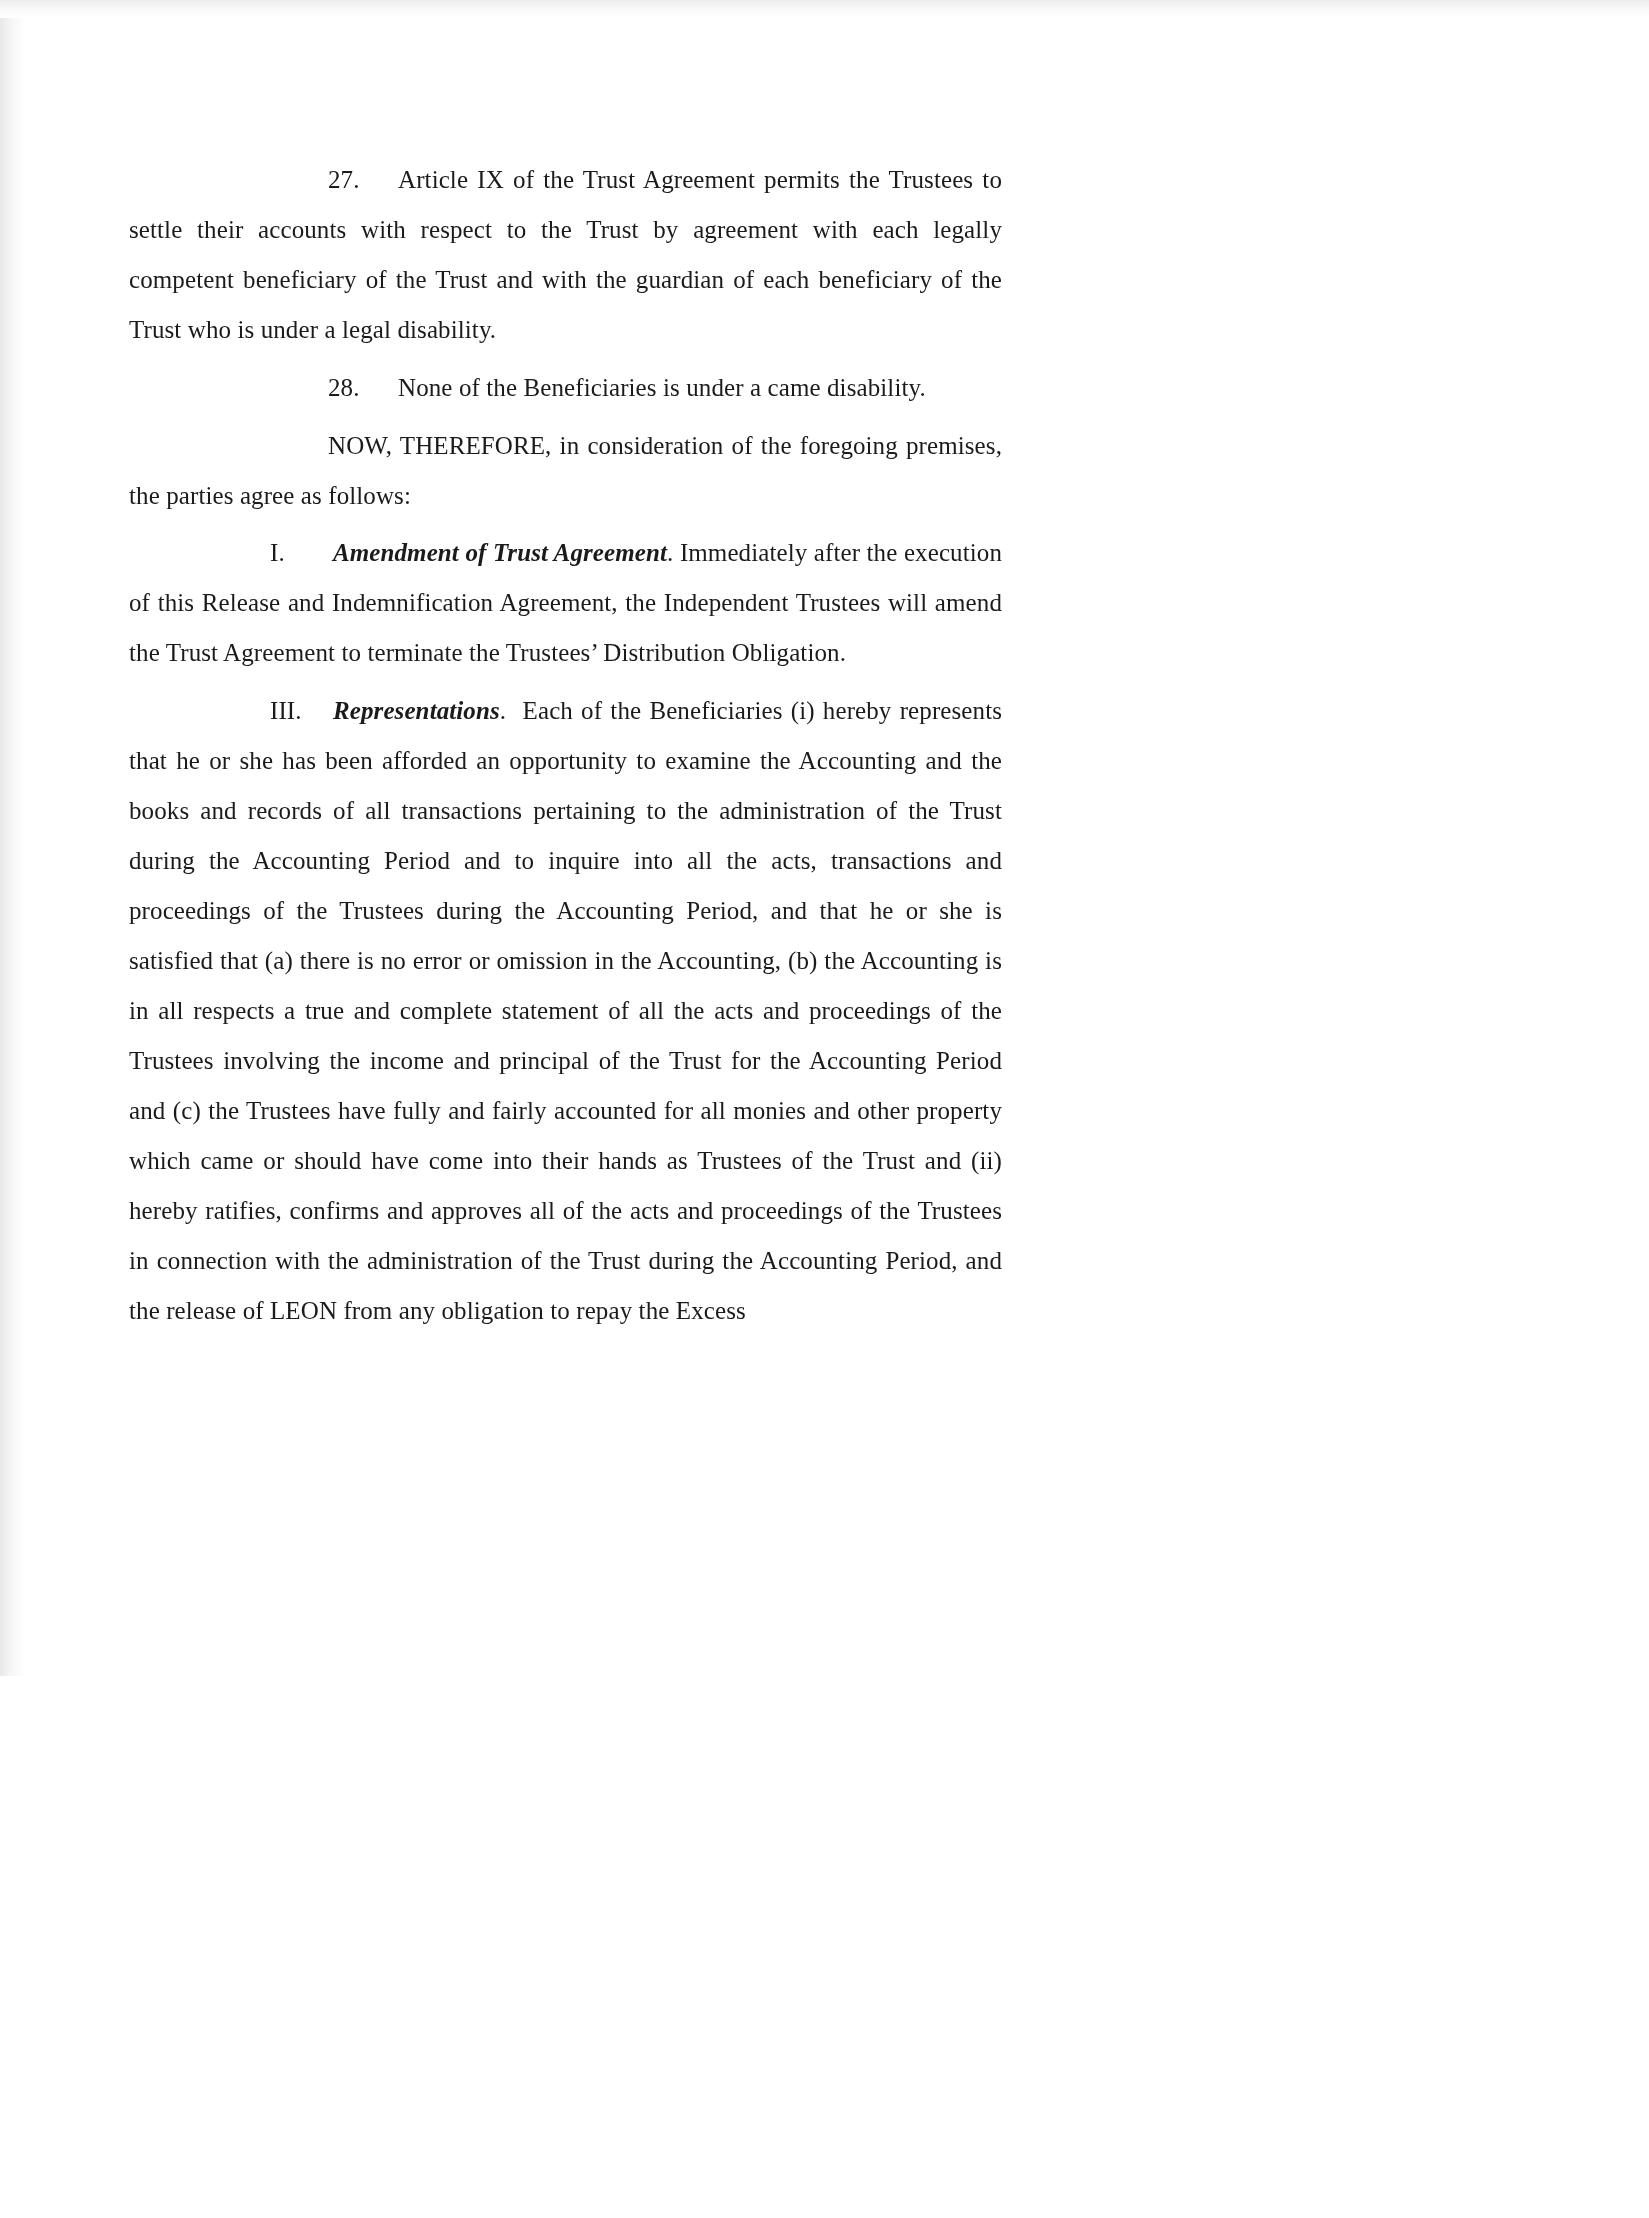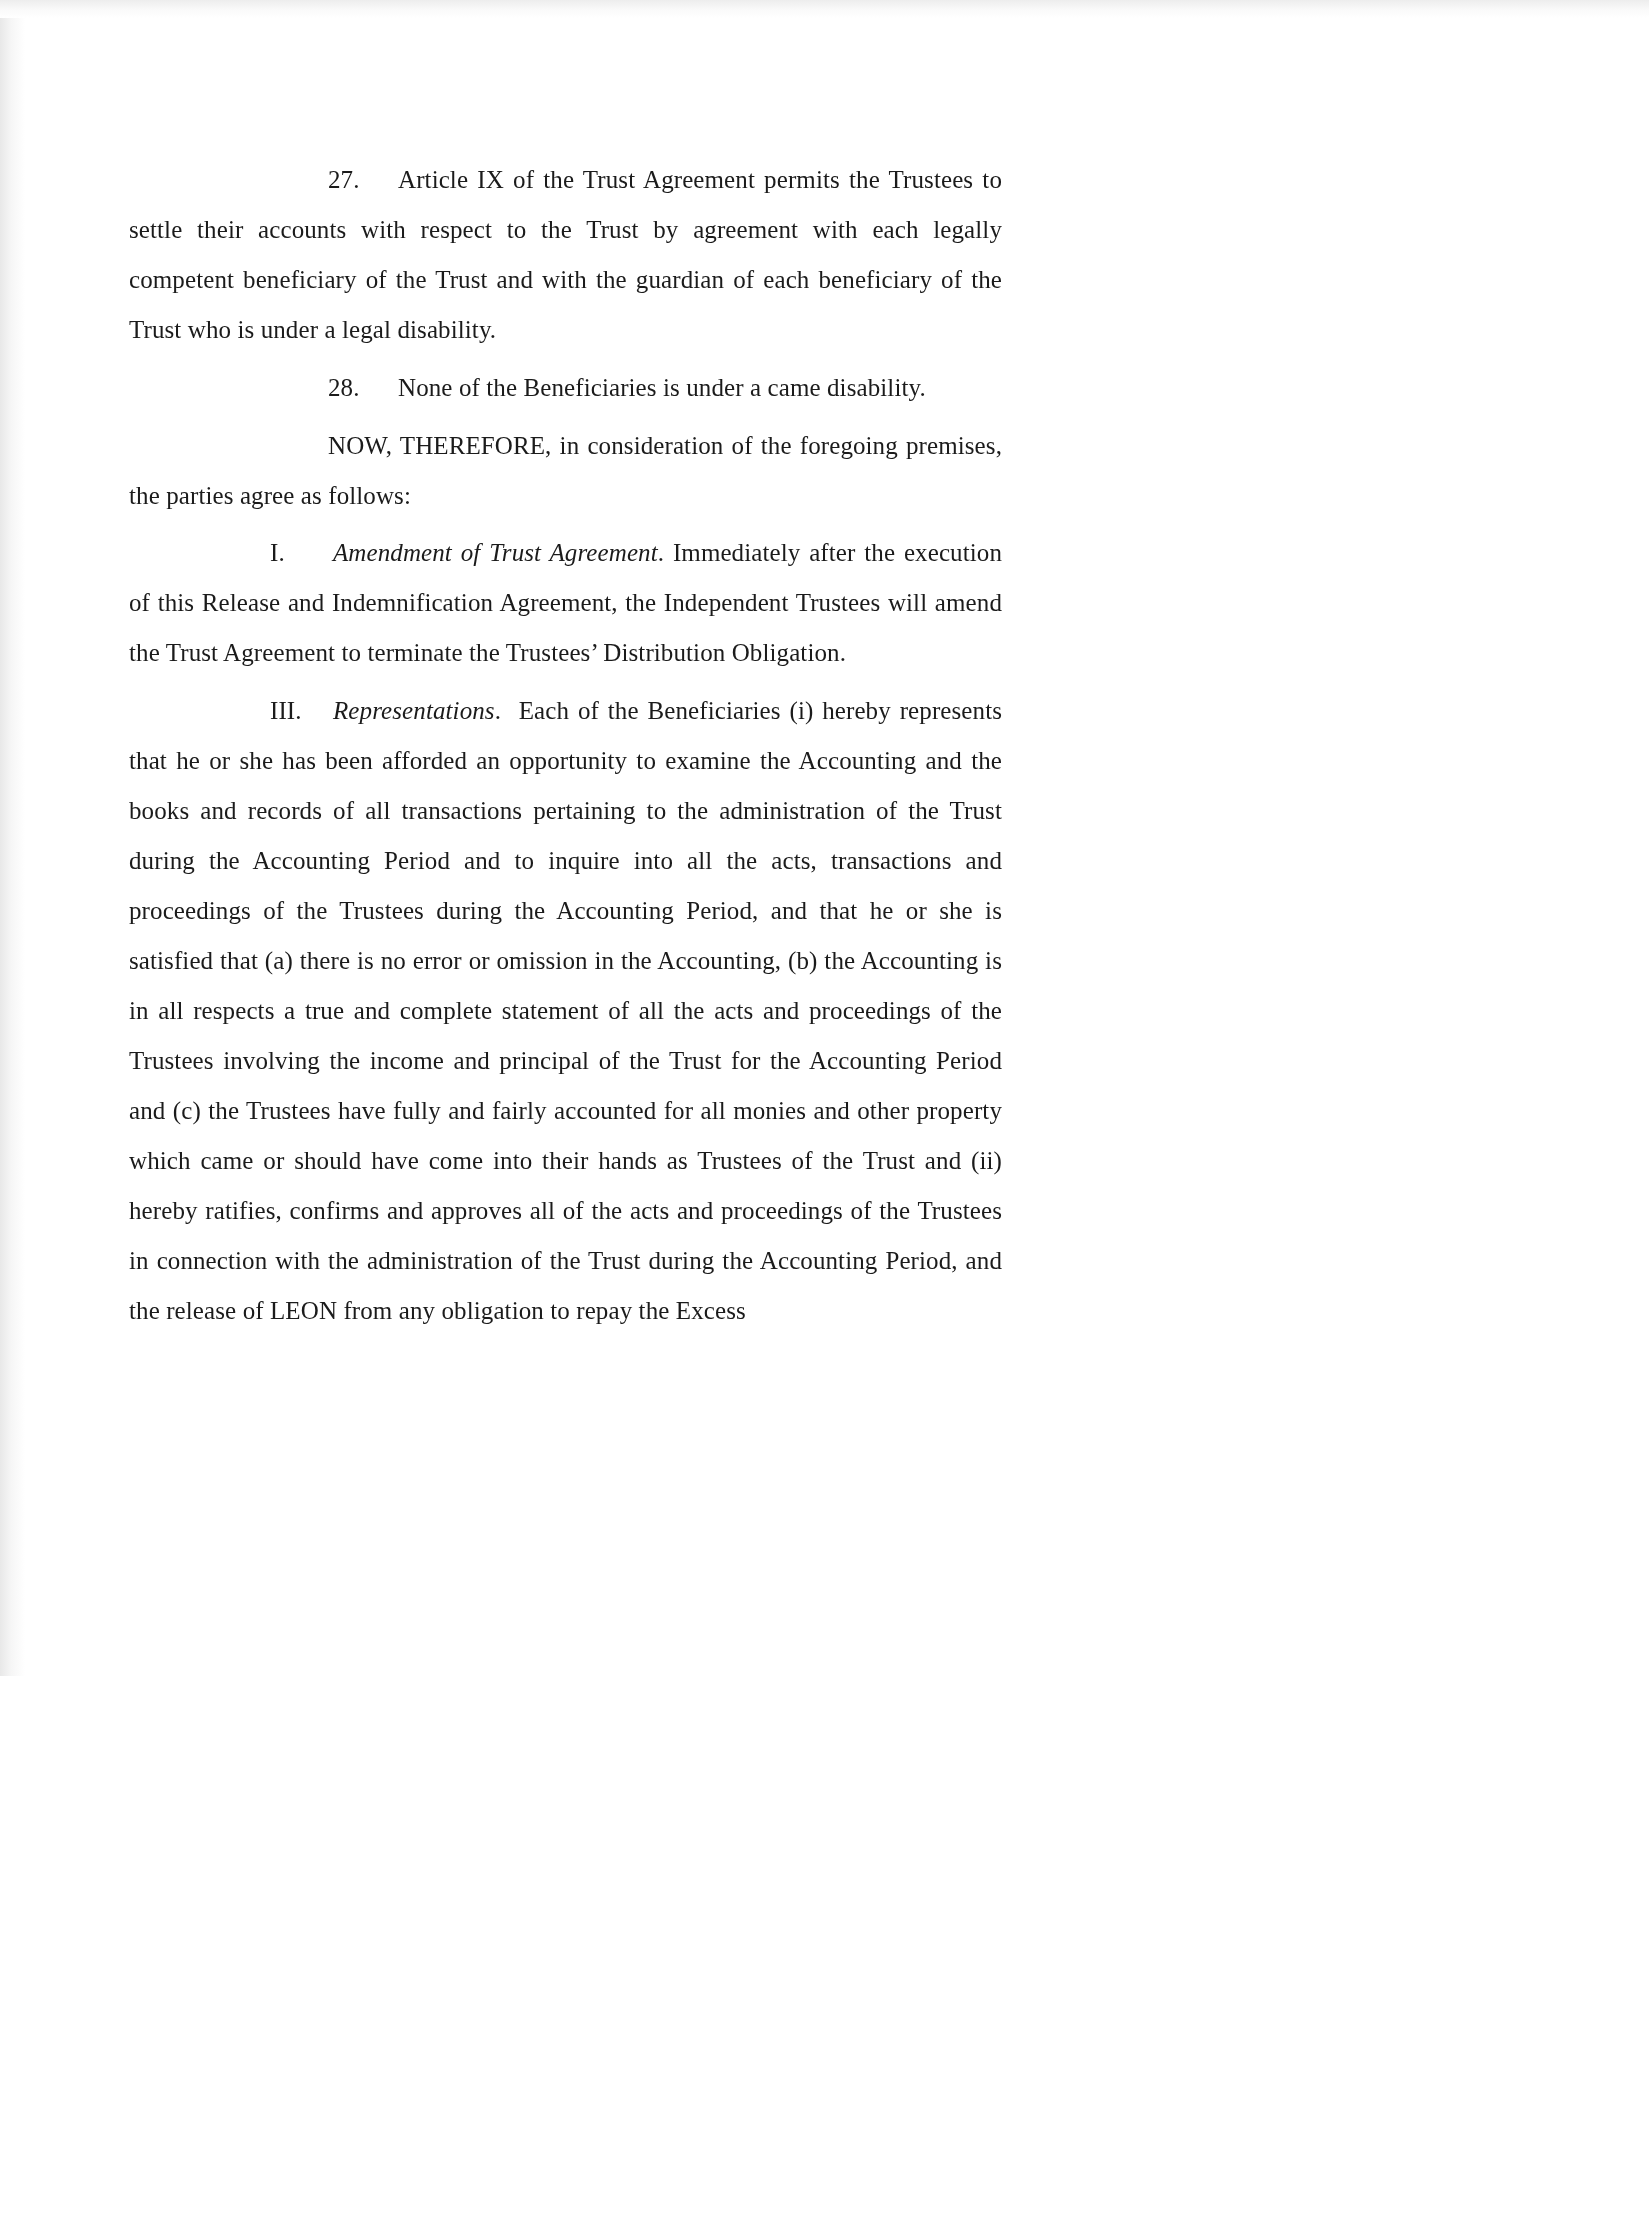--- a/index.html
+++ b/index.html
@@ -65,21 +65,21 @@
     margin-left: 199px;
   }
 
   .rnum {
     display: inline-block;
     width: 63px;
     margin-left: 141px;
   }
 
   .sect-title {
-    font-weight: normal;
+    font-weight: bold;
     font-style: italic;
   }
 
   
   .page-number {
     position: absolute;
     left: 0;
     top: 1931px;
     width: 1067px;
     text-align: center;

